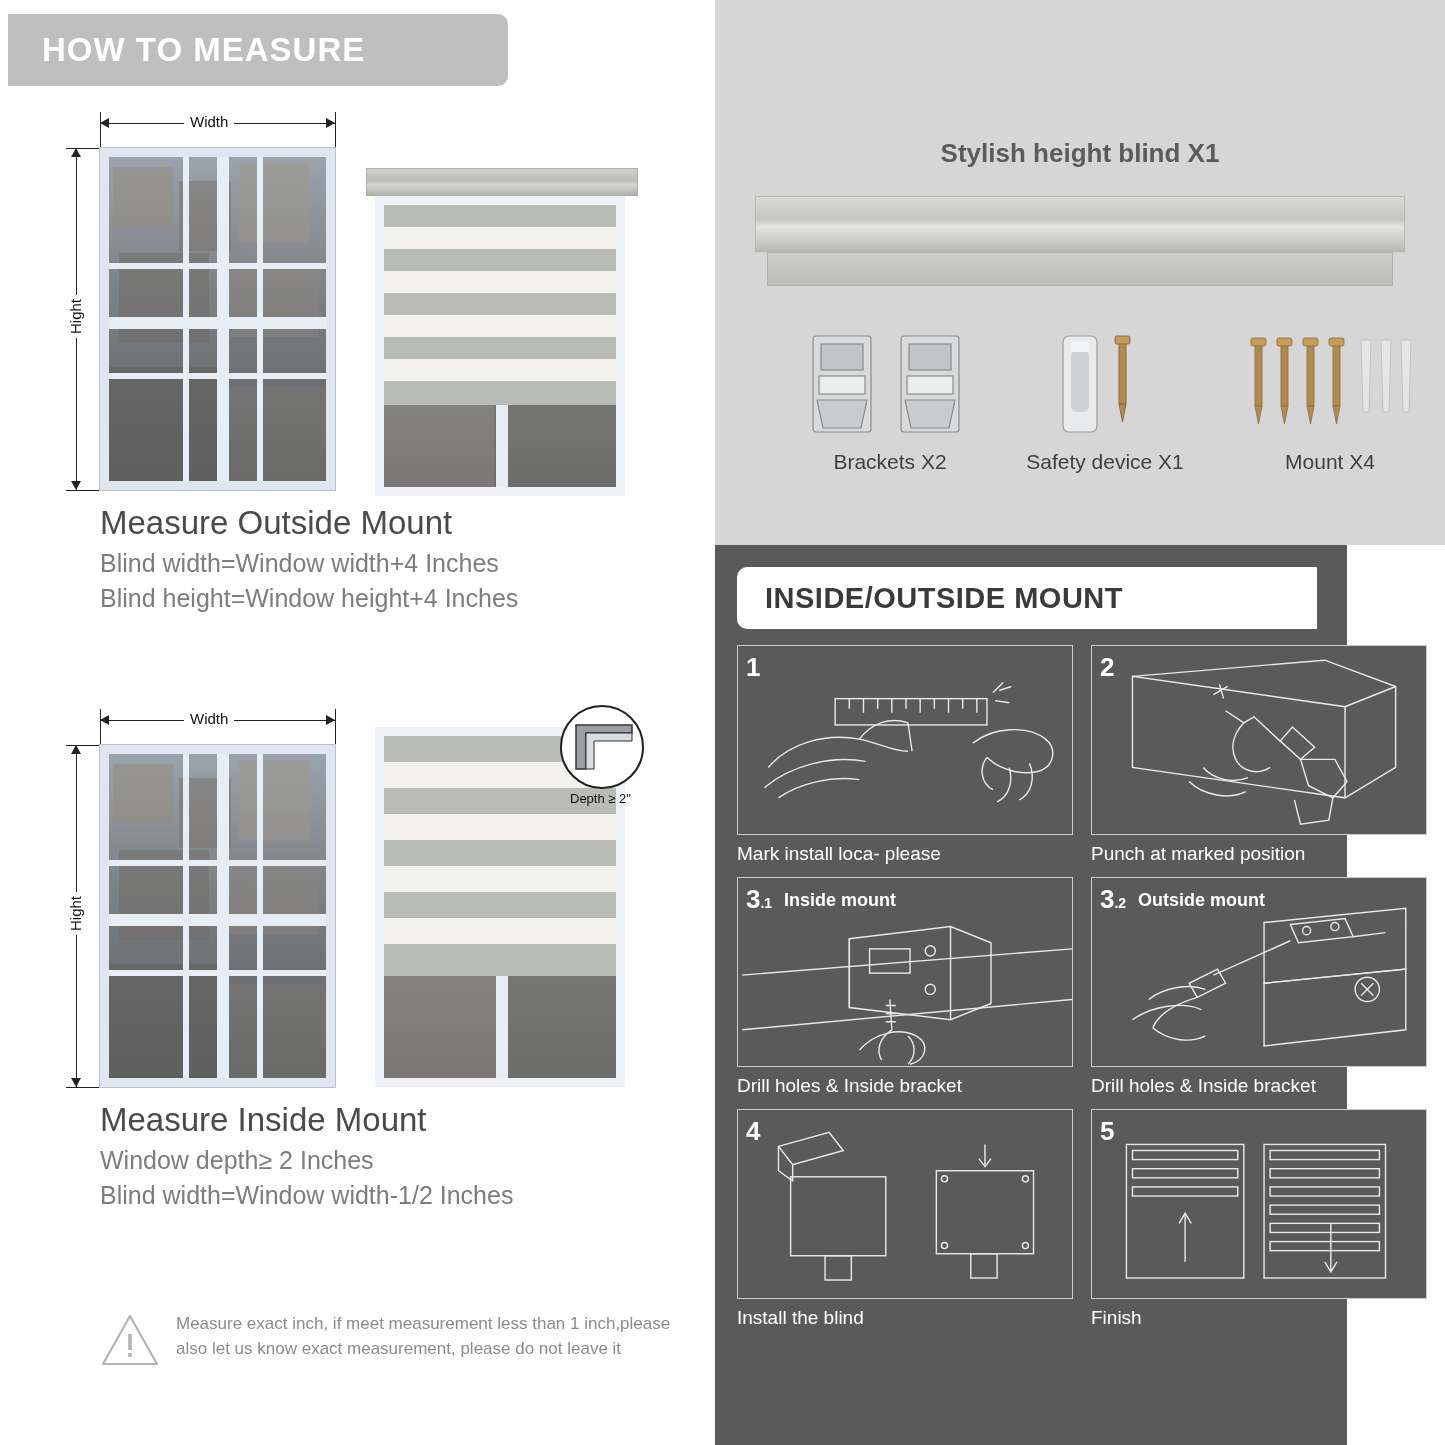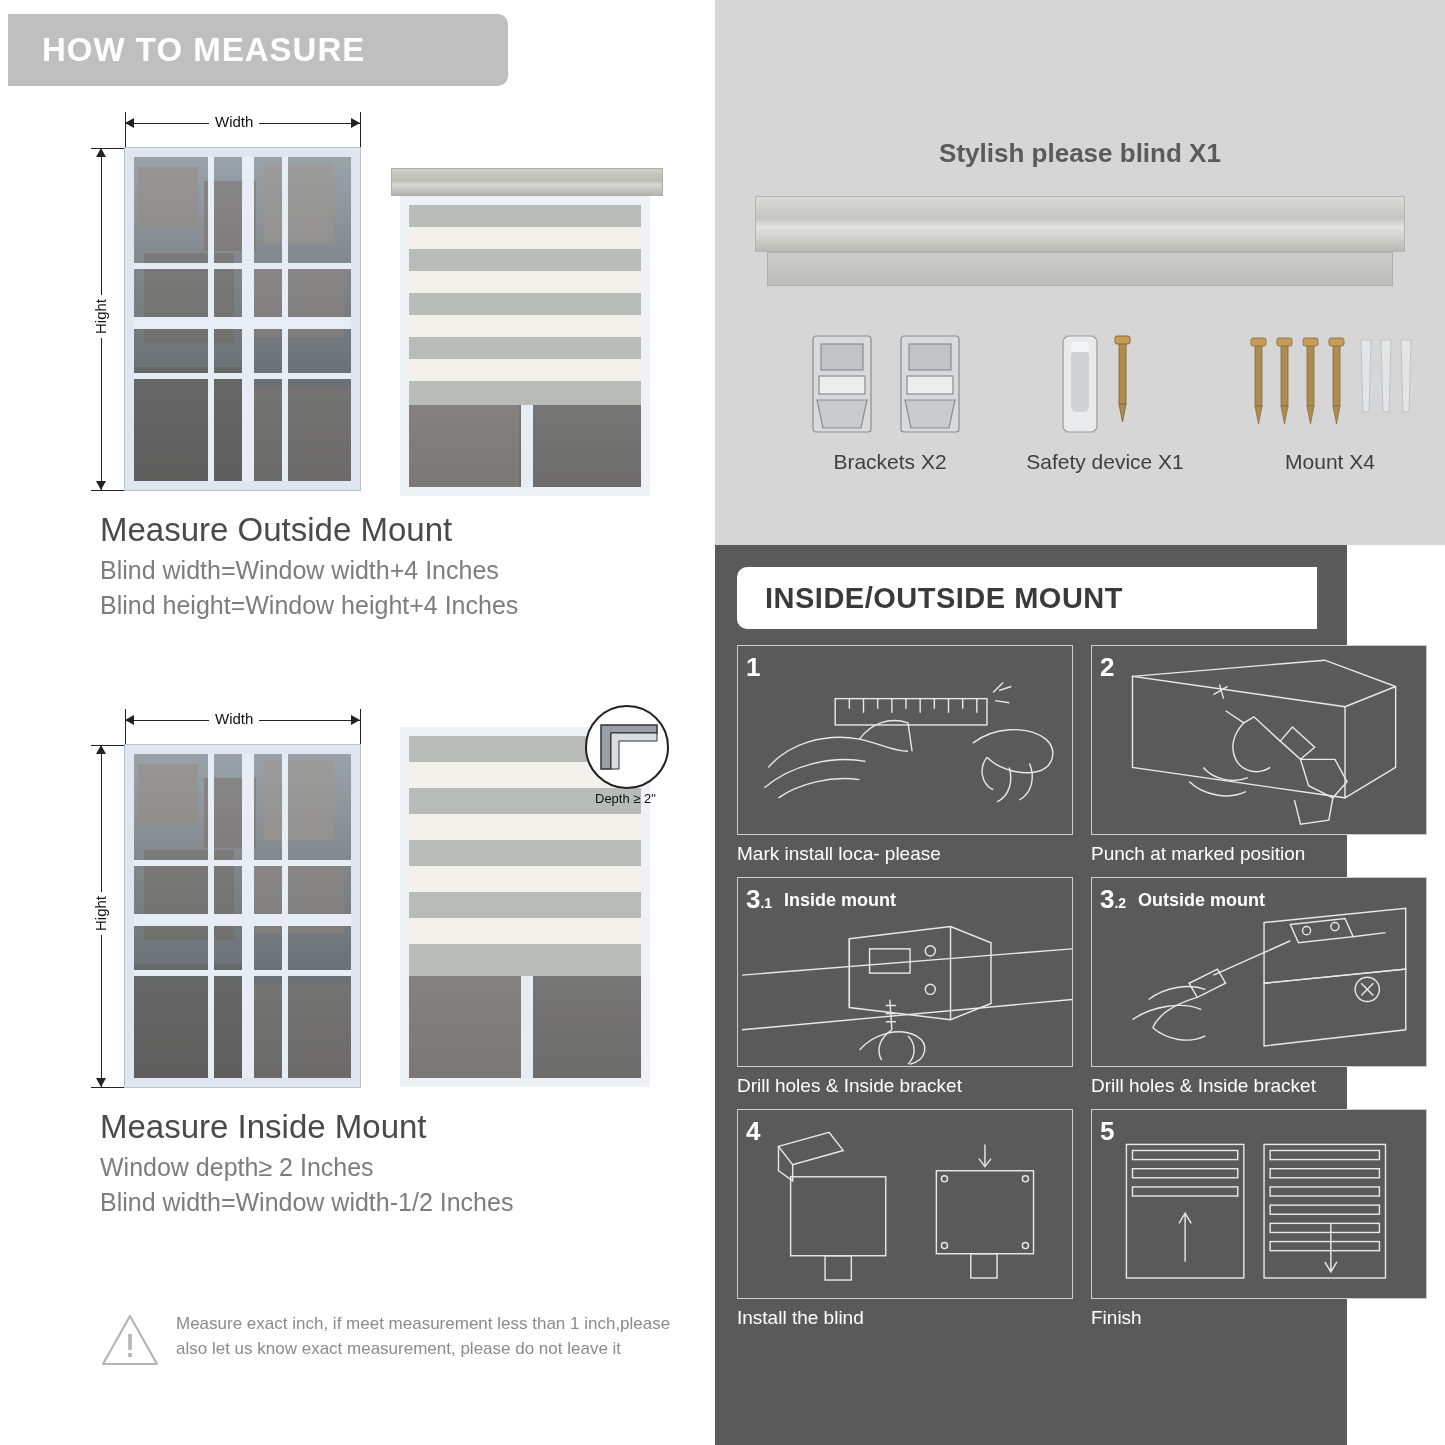--- a/index.html
+++ b/index.html
@@ -25,21 +25,21 @@
   .banner span {
     color:#ffffff; font-size:33px; font-weight:bold; letter-spacing:1px;
     padding-left:34px;
   }
 
   
   .measure-block { position:absolute; left:0; width:715px; }
   .mb1 { top:100px; }
   .mb2 { top:697px; }
 
-  .diagram { position:relative; width:682px; height:400px;margin-left:25px; }
+  .diagram { position:relative; width:682px; height:400px; }
 
   
   .dimline-h {
     position:absolute; height:1px; background:#222;
   }
   .dimline-v {
     position:absolute; width:1px; background:#222;
   }
   .tick-v { position:absolute; width:1px; background:#222; }
   .tick-h { position:absolute; height:1px; background:#222; }
@@ -81,21 +81,21 @@
   .blind-glass { position:absolute; inset:0; overflow:hidden;
     background:linear-gradient(180deg,#9aa3ab 0%, #80868b 50%, #64696d 100%); }
   .zebra { position:absolute; left:0; right:0; top:0; overflow:hidden; }
   .zebra-band { position:absolute; left:0; right:0; }
   .headrail {
     position:absolute; background:linear-gradient(180deg,#cfd0cb 0%, #bcbdb7 45%, #d6d7d2 60%, #b2b3ad 100%);
     border:1px solid #aeafa9;
   }
 
   .mount-title {
-    font-size:33px; color:#4a4a4a; margin:11px 0 4px 0; font-weight:normal;
+    font-size:33px; color:#4a4a4a; margin:4px 0 4px 0; font-weight:normal;
     padding-left:100px;
   }
   .mount-line {
     font-size:25px; color:#7d7d7d; line-height:1.38; padding-left:100px;
   }
 
   
   .callout-circle {
     position:absolute; border:2px solid #222; border-radius:50%;
     width:84px; height:84px; background:#fff; overflow:hidden;
@@ -327,21 +327,21 @@
         </svg>
       </div>
       <div class="warn-text">Measure exact inch, if meet measurement less than 1 inch,please also let us know exact measurement, please do not leave it</div>
     </div>
   </div>
 
   <div class="right">
 
     <div class="included">
 
-      <div class="incl-title">Stylish please blind X1</div>
+      <div class="incl-title">Stylish height blind X1</div>
 
       <div class="incl-blind"></div>
       <div class="incl-blind-bottom"></div>
 
       <div class="parts-row">
 
         <svg style="position:absolute; left:90px; top:0;" width="170" height="110" viewBox="0 0 170 110">
           <g fill="#d9dadb" stroke="#8a8c8e" stroke-width="1.2">
             <rect x="8" y="6" width="58" height="96" rx="3"></rect>
             <rect x="16" y="14" width="42" height="26" fill="#c2c4c6"></rect>

